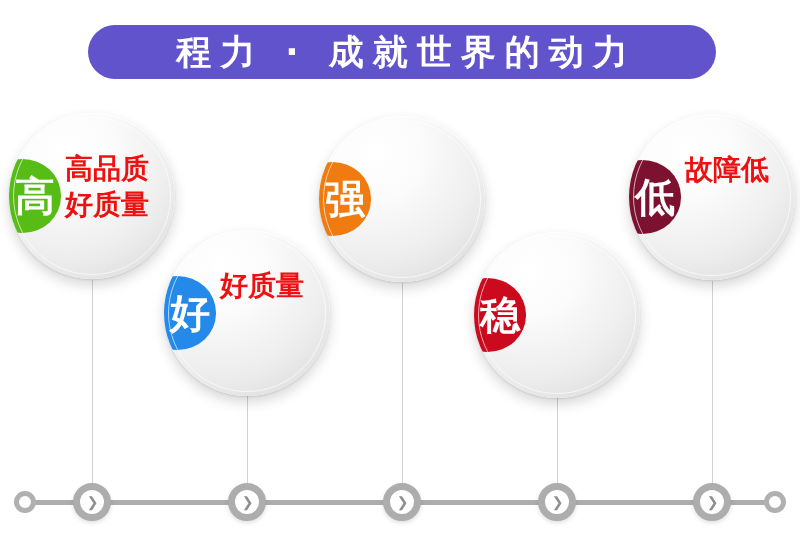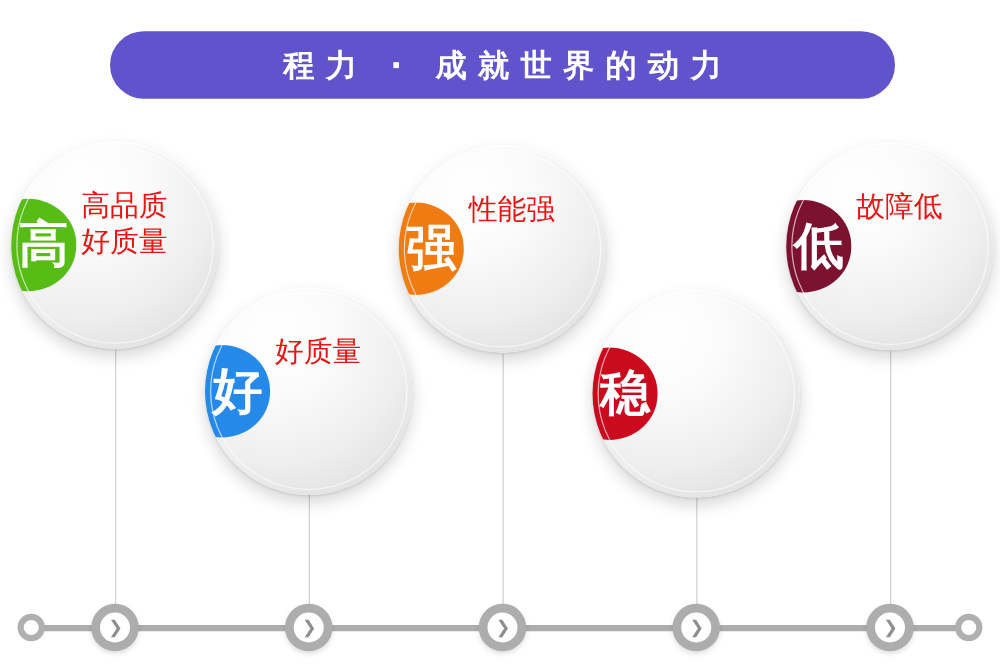--- a/index.html
+++ b/index.html
@@ -29,21 +29,21 @@
     width: 628px;
     height: 54px;
     border-radius: 27px;
     background: #6153cc;
     display: flex;
     align-items: center;
     justify-content: center;
   }
   .header-title {
     color: #ffffff;
-    font-size: 25px;
+    font-size: 35px;
     font-weight: bold;
     letter-spacing: 9px;
     text-indent: 9px;
     line-height: 1;
     white-space: nowrap;
     text-align: center;
   }
 
   
   .bubble {
@@ -91,22 +91,22 @@
     font-weight: bold;
     line-height: 1;
   }
 
   .bubble-text {
     position: absolute;
     left: 56px;
     top: 38px;
     width: 106px;
     color: #ee1111;
-    font-size: 23px;
-    font-weight: normal;
+    font-size: 28px;
+    font-weight: bold;
     line-height: 1.28;
     letter-spacing: 0px;
     text-shadow: 0 1px 0 rgba(255, 255, 255, 0.55);
   }
   .bubble-text .line { display: block; white-space: nowrap; }
 
   
   .stem {
     position: absolute;
     width: 1px;
@@ -178,21 +178,20 @@
       <span class="line">高品质</span>
       <span class="line">好质量</span>
     </div>
   </div>
 
   <div class="bubble" style="left:319px; top:116px;">
     <div class="badge" style="background:#F07B10;">
       <span class="badge-char">强</span>
     </div>
     <div class="bubble-text">
-      <span class="line">性能强</span>
     </div>
   </div>
 
   <div class="bubble" style="left:629px; top:114px;">
     <div class="badge" style="background:#7D1230;">
       <span class="badge-char">低</span>
     </div>
     <div class="bubble-text">
       <span class="line">故障低</span>
     </div>

